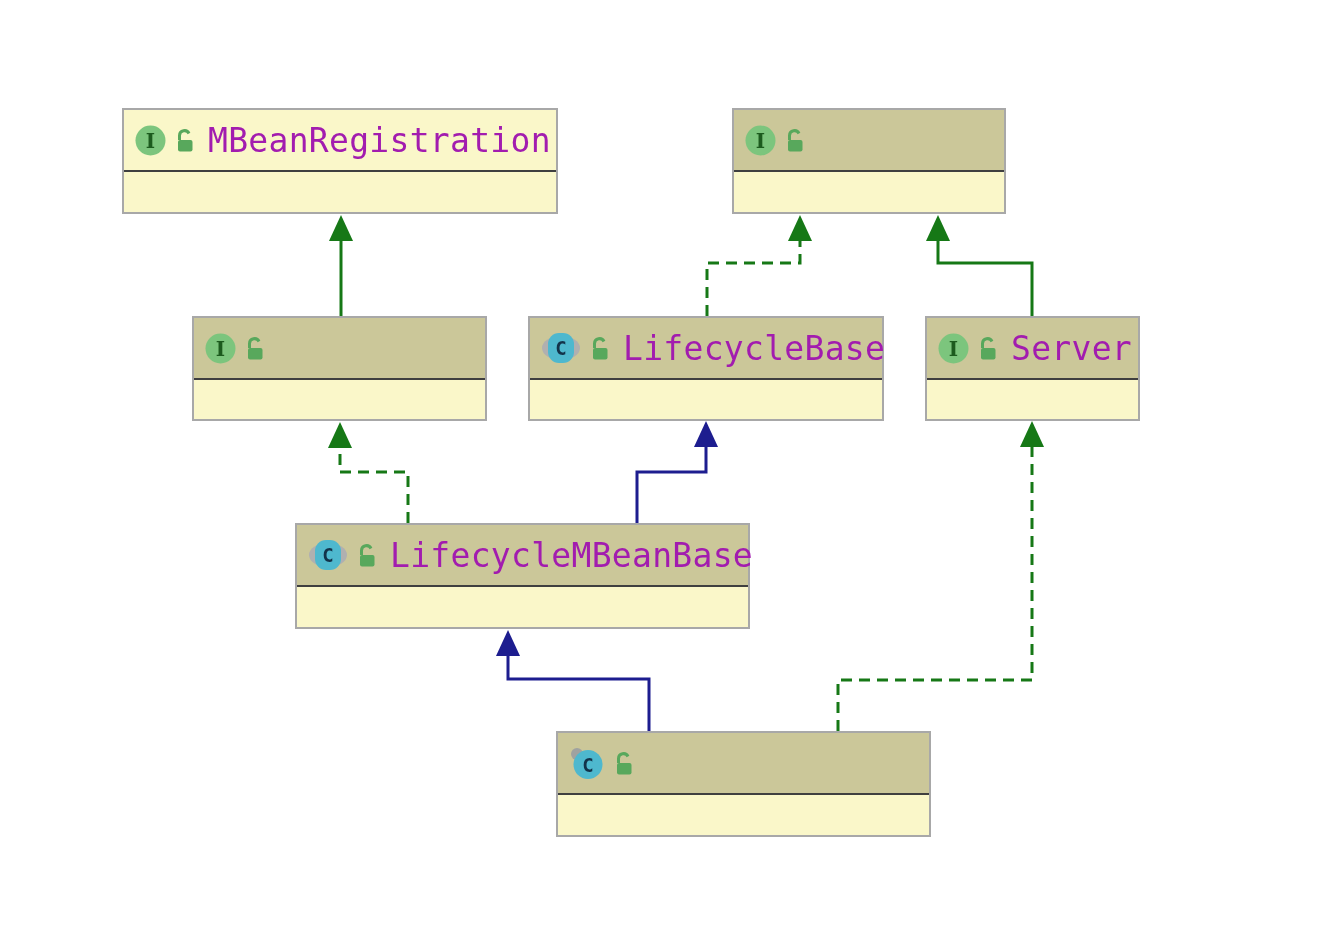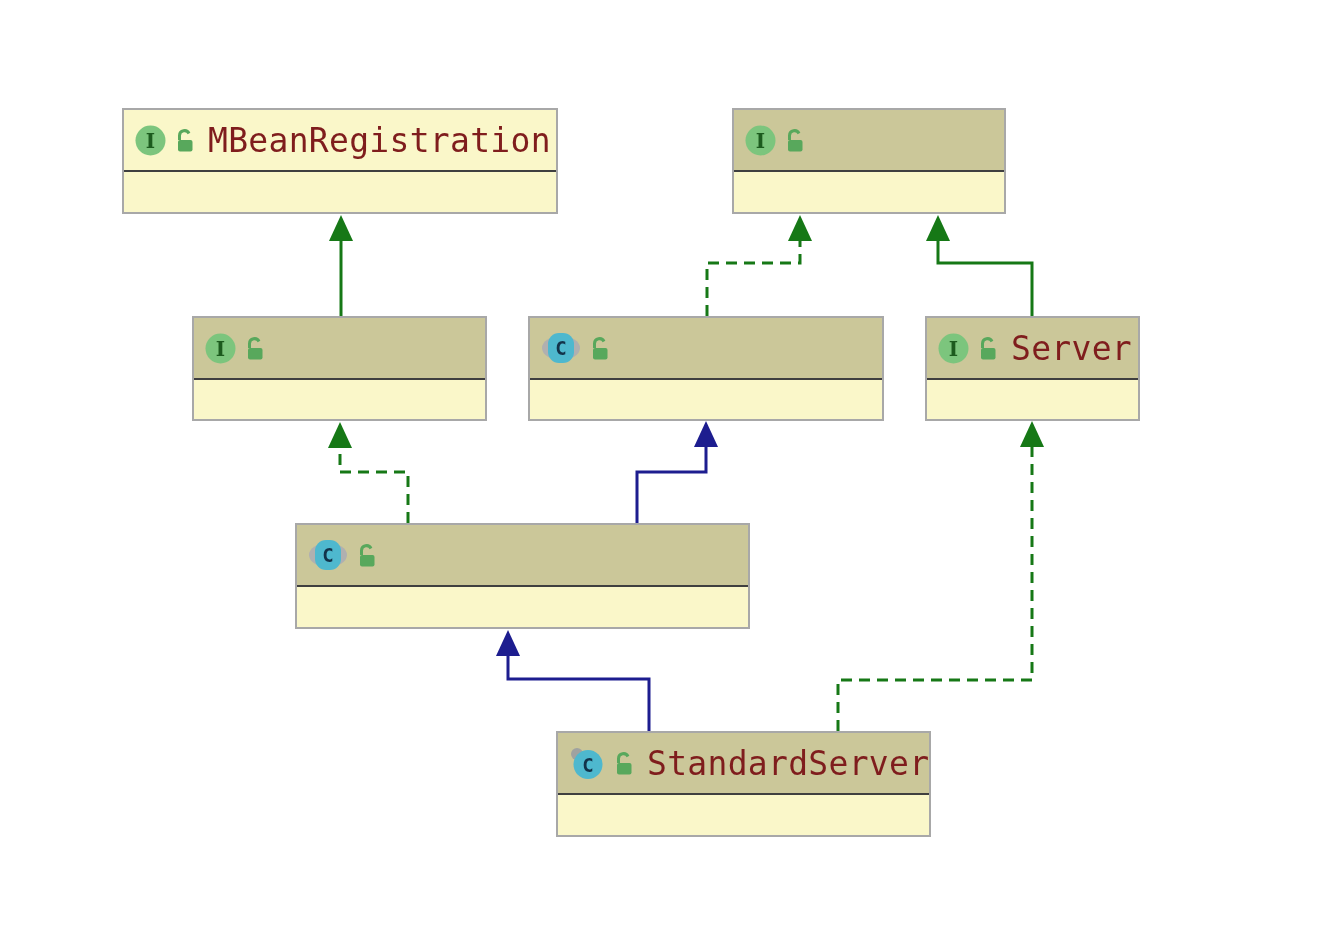--- a/index.html
+++ b/index.html
@@ -34,21 +34,21 @@
     padding-left: 11px;
     border-bottom: 2px solid #3f3f3f;
     background: #cbc799;
   }
   .node .hdr.pale { background: #faf7c9; }
   .node .bdy { flex: 1 1 auto; background: #faf7c9; }
   .nm {
     margin-left: 13px;
     font-size: 33px;
     letter-spacing: 0.3px;
-    color: #7f1d1d;
+    color: #a21caf;
     white-space: nowrap;
   }
   .icn { display: inline-flex; align-items: center; justify-content: center; }
   .icn + .icn { margin-left: 8px; }
   .edge-line-green { stroke: #167816; stroke-width: 3; fill: none; }
   .edge-line-green.dashed { stroke-dasharray: 11 7; }
   .edge-line-navy { stroke: #1d1d8f; stroke-width: 3; fill: none; }
   .head-green { fill: #167816; }
   .head-navy { fill: #1d1d8f; }
 </style>
@@ -158,20 +158,21 @@
             <rect x="7" y="1" width="26" height="30" rx="11" fill="#4eb8ce"></rect>
             <text x="20" y="23" text-anchor="middle" font-family="DejaVu Sans Mono, monospace" font-weight="bold" font-size="19" fill="#13334a">C</text>
           </svg>
       </span>
       <span class="icn">
         <svg width="21" height="27" viewBox="0 0 21 27">
             <path d="M5.5 13 L5.5 8.5 A5 5 0 0 1 15 6.5" fill="none" stroke="#58a85c" stroke-width="3"></path>
             <rect x="4" y="13" width="14.5" height="11.5" rx="2" fill="#58a85c"></rect>
           </svg>
       </span>
+      <span class="nm">LifecycleBase</span>
     </div>
     <div class="bdy"></div>
   </div>
 
   <div class="node" style="left:925px; top:316px; width:215px; height:105px;">
     <div class="hdr">
       <span class="icn">
         <svg width="31" height="31" viewBox="0 0 31 31">
             <circle cx="15.5" cy="15.5" r="15" fill="#7cc57d"></circle>
             <text x="15.5" y="22.5" text-anchor="middle" font-family="DejaVu Serif, serif" font-weight="bold" font-size="20" fill="#1c5b1e">I</text>
@@ -196,37 +197,37 @@
             <rect x="7" y="1" width="26" height="30" rx="11" fill="#4eb8ce"></rect>
             <text x="20" y="23" text-anchor="middle" font-family="DejaVu Sans Mono, monospace" font-weight="bold" font-size="19" fill="#13334a">C</text>
           </svg>
       </span>
       <span class="icn">
         <svg width="21" height="27" viewBox="0 0 21 27">
             <path d="M5.5 13 L5.5 8.5 A5 5 0 0 1 15 6.5" fill="none" stroke="#58a85c" stroke-width="3"></path>
             <rect x="4" y="13" width="14.5" height="11.5" rx="2" fill="#58a85c"></rect>
           </svg>
       </span>
+      <span class="nm">LifecycleMBeanBase</span>
     </div>
     <div class="bdy"></div>
   </div>
 
   <div class="node" style="left:556px; top:731px; width:375px; height:106px;">
     <div class="hdr">
       <span class="icn">
         <svg width="36" height="33" viewBox="0 0 36 33">
             <circle cx="8" cy="7" r="6" fill="#9fa2a0"></circle>
             <circle cx="19" cy="17.5" r="14.5" fill="#4eb8ce"></circle>
             <text x="19" y="24.5" text-anchor="middle" font-family="DejaVu Sans Mono, monospace" font-weight="bold" font-size="19" fill="#13334a">C</text>
           </svg>
       </span>
       <span class="icn">
         <svg width="21" height="27" viewBox="0 0 21 27">
             <path d="M5.5 13 L5.5 8.5 A5 5 0 0 1 15 6.5" fill="none" stroke="#58a85c" stroke-width="3"></path>
             <rect x="4" y="13" width="14.5" height="11.5" rx="2" fill="#58a85c"></rect>
           </svg>
       </span>
-      <span class="nm">StandardServer</span>
     </div>
     <div class="bdy"></div>
   </div>
 
 </div>
 
 </body></html>

